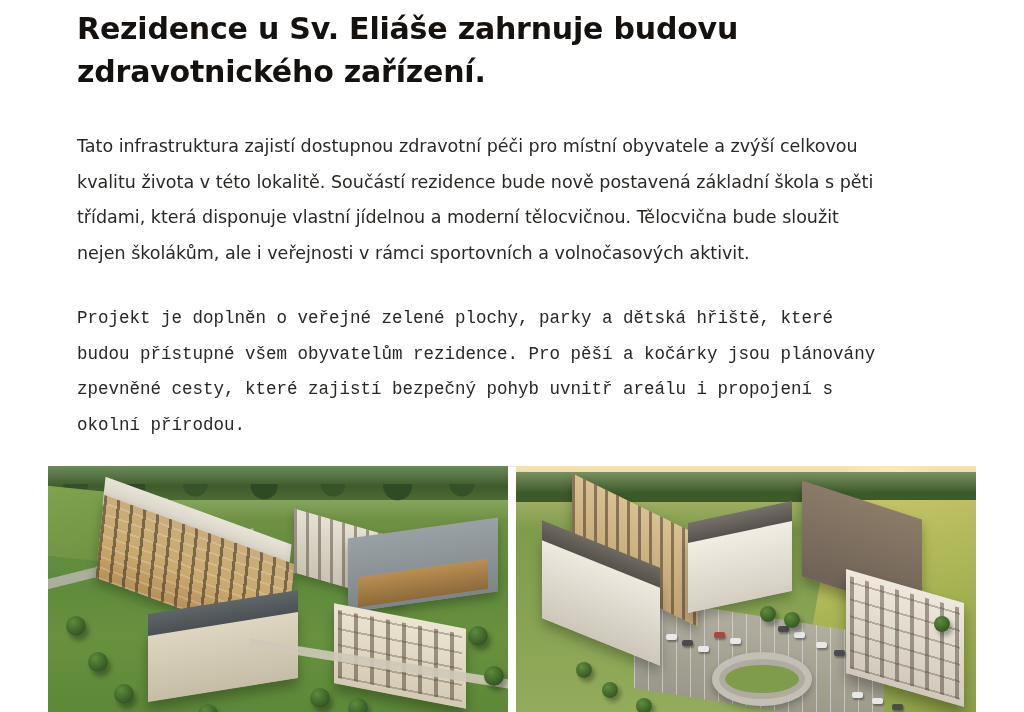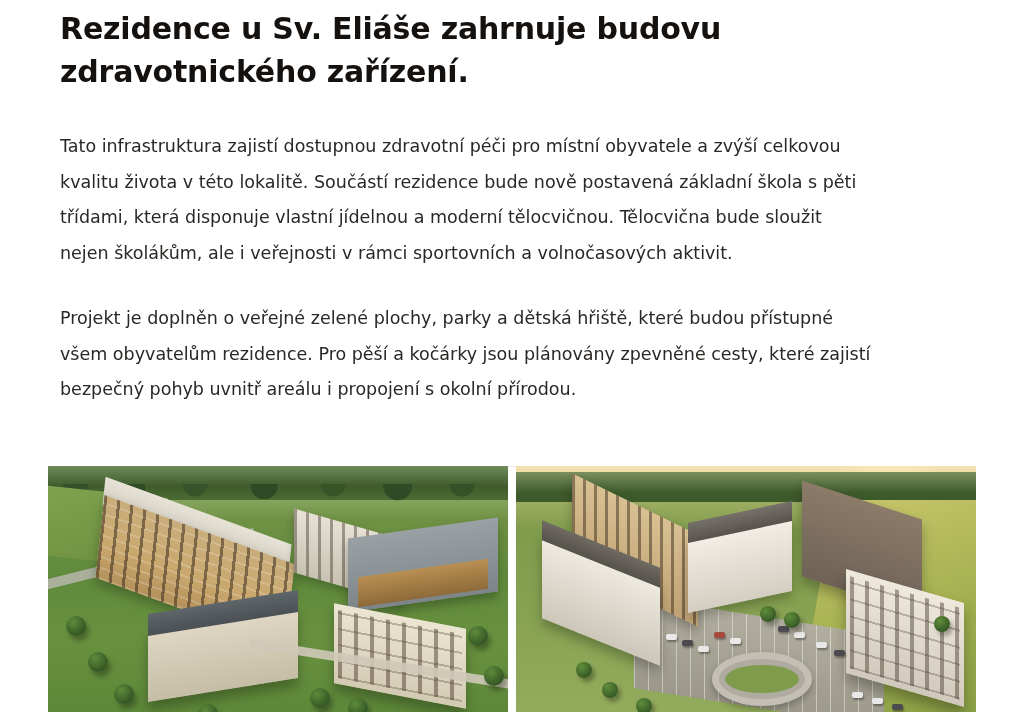--- a/index.html
+++ b/index.html
@@ -14,21 +14,21 @@
     font-family: "DejaVu Sans", sans-serif;
     color: #1d1d1b;
   }
   .page {
     position: relative;
     width: 1024px;
     height: 712px;
     background: #ffffff;
   }
   .content {
-    padding: 0 60px;
+    padding: 0 77px;
   }
   .headline {
     font-family: "DejaVu Sans", sans-serif;
     font-weight: bold;
     font-size: 30px;
     line-height: 1.42;
     letter-spacing: -0.2px;
     color: #14110f;
     margin: 0;
     padding-top: 8px;
@@ -40,20 +40,21 @@
     line-height: 2.03;
     color: #2a2724;
     max-width: 815px;
     font-weight: 400;
   }
   .para-1 {
     margin-top: 36px;
   }
   .para-2 {
     margin-top: 30px;
+    font-family: Liberation Mono, monospace;
   }
   .gallery {
     position: absolute;
     left: 0;
     top: 466px;
     width: 1024px;
     height: 246px;
     display: flex;
     gap: 0;
   }

